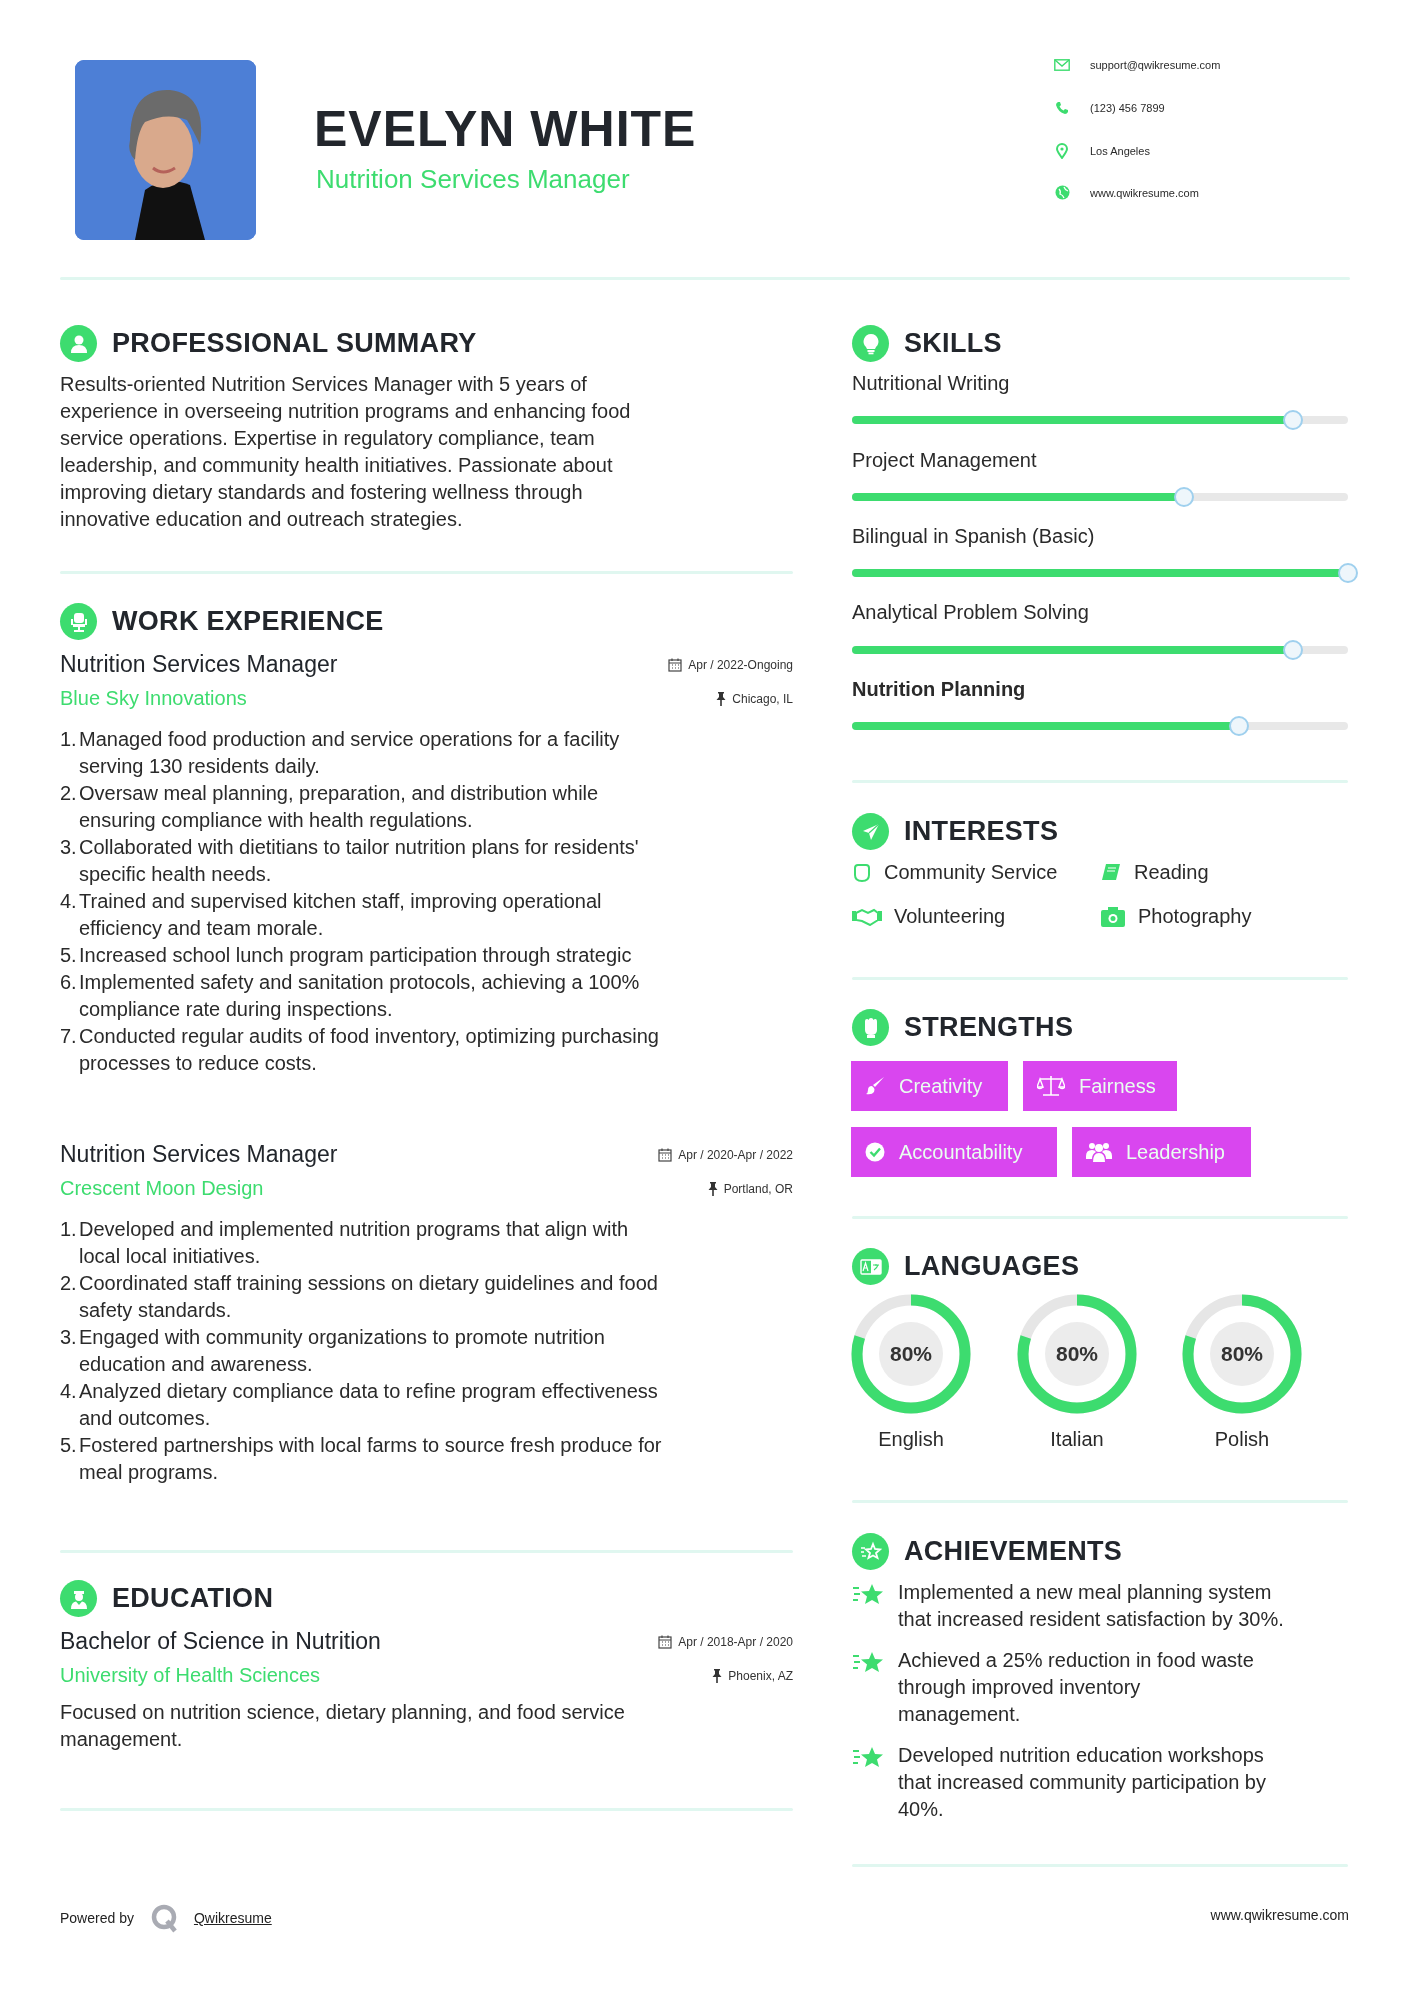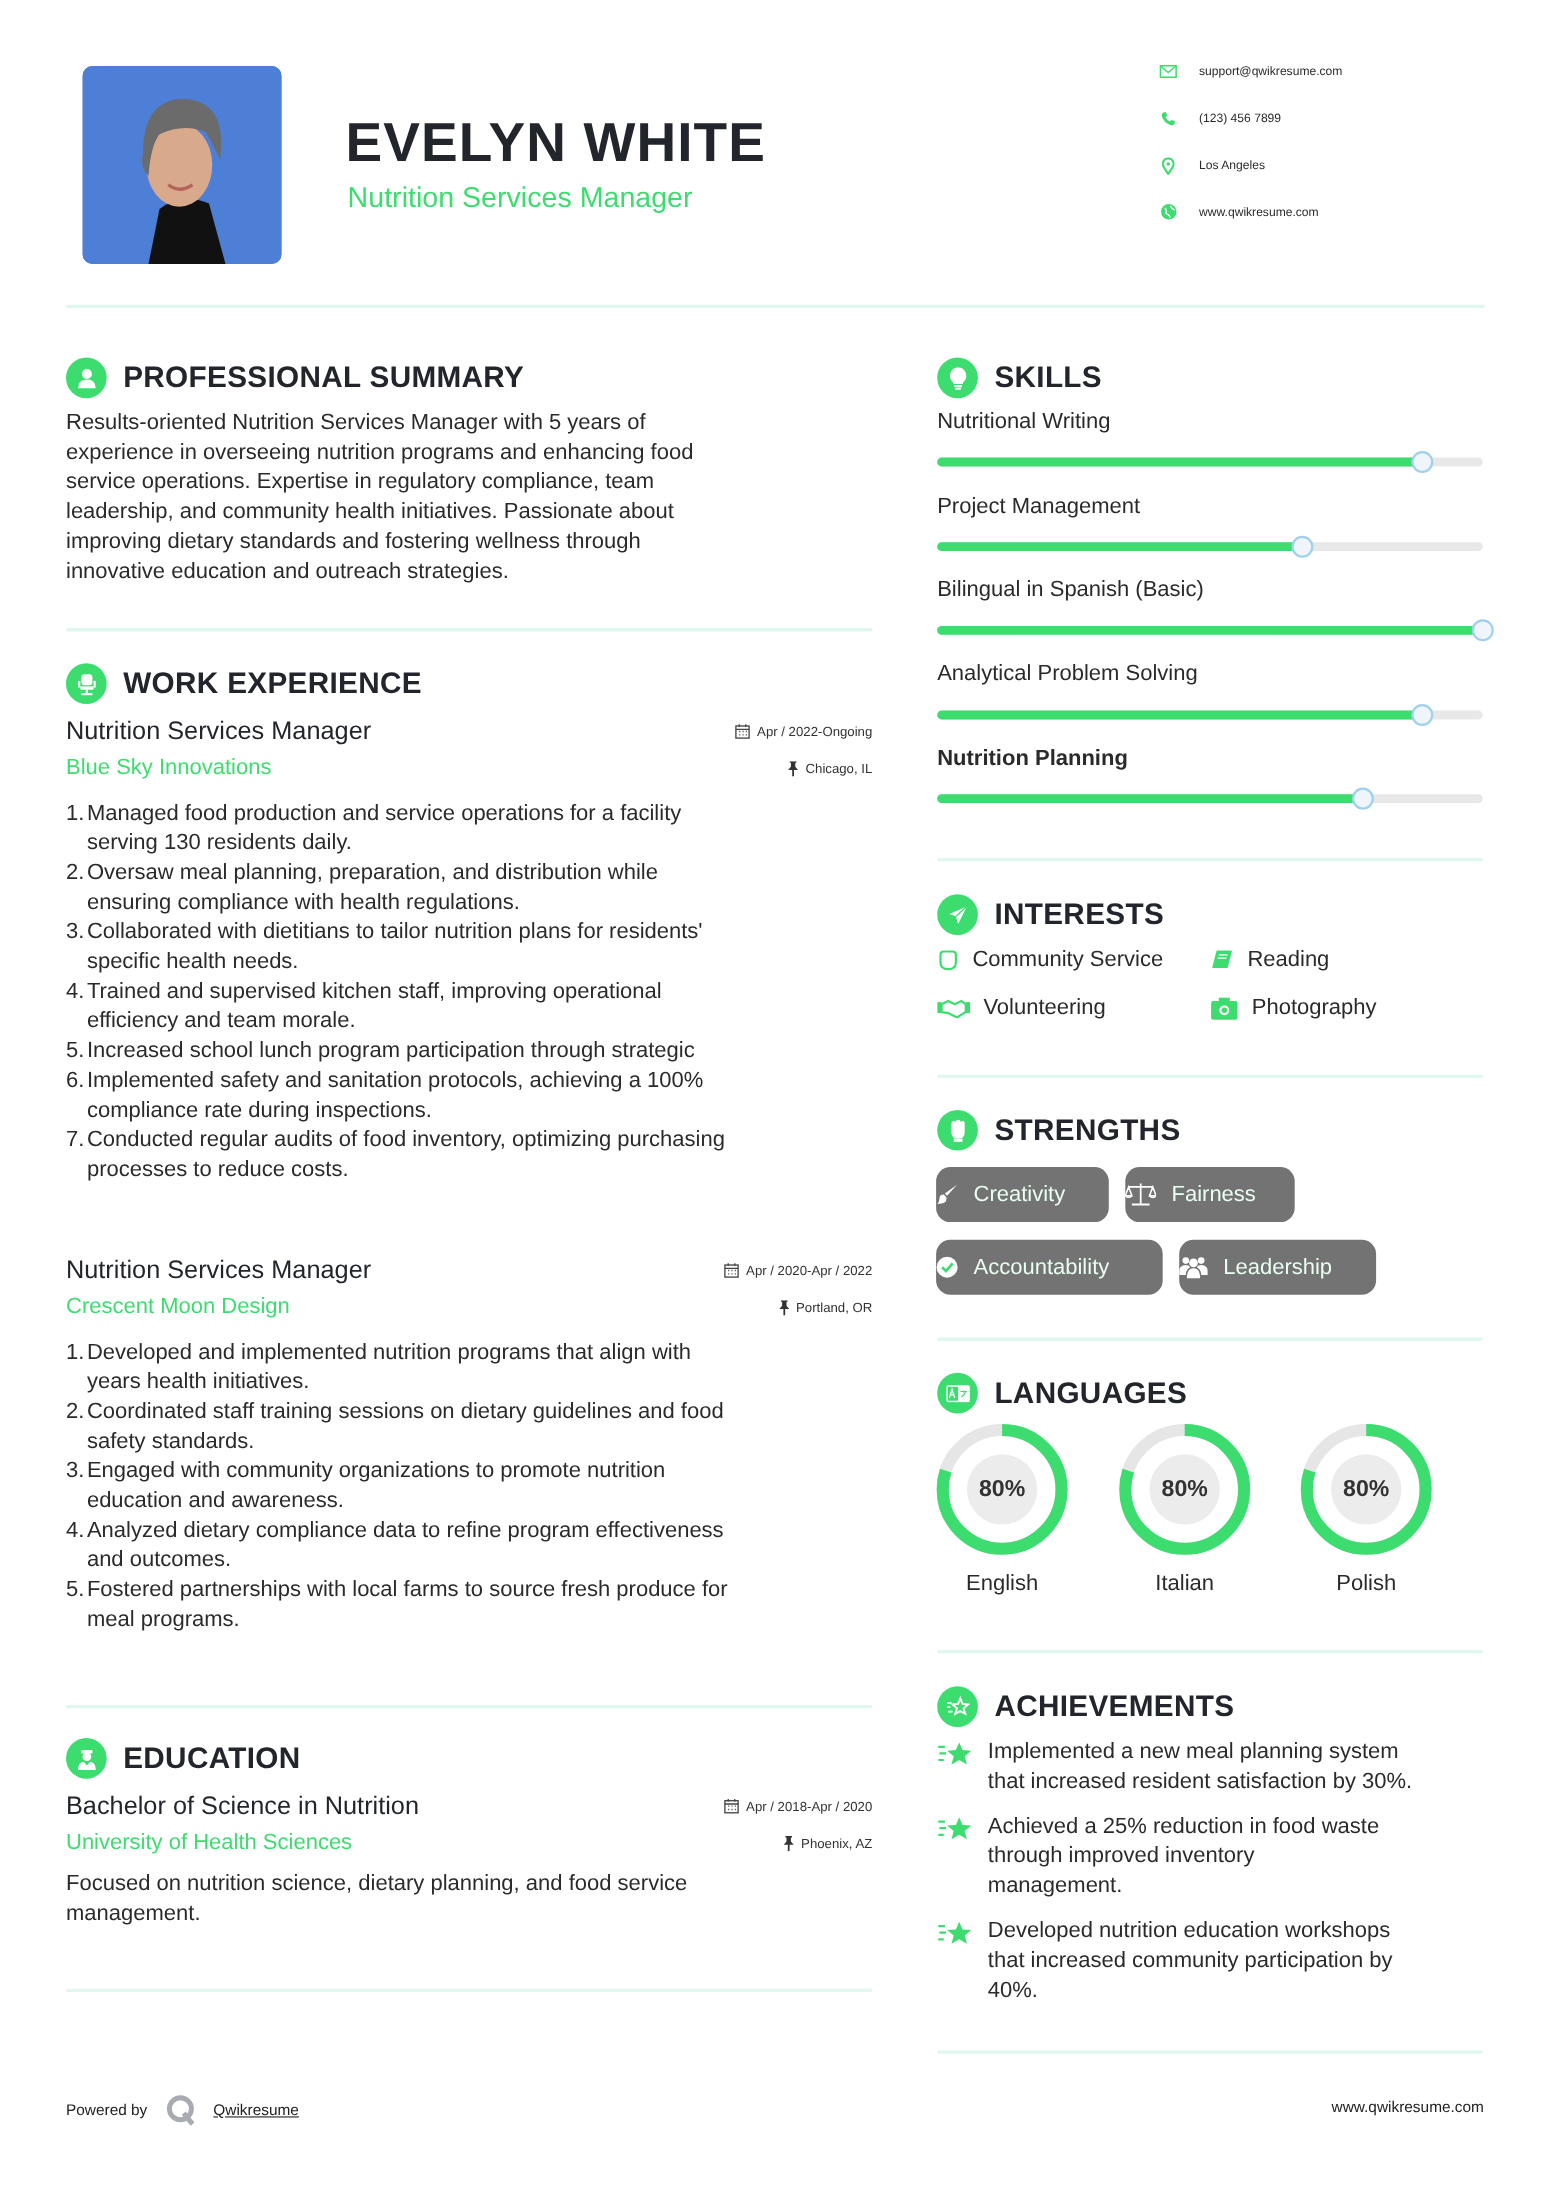--- a/index.html
+++ b/index.html
@@ -32,21 +32,21 @@
   ol.duties li .num { position: absolute; left: 0; top: 0; }
 
   .skill-label { font-size: 20px; color: #2a2a2a; }
   .skill-track { position: absolute; height: 8px; background: #e8e8e8; border-radius: 4px; }
   .skill-fill { position: absolute; left: 0; top: 0; height: 8px; background: #3ddc6f; border-radius: 4px; }
   .skill-knob { position: absolute; top: -6px; width: 20px; height: 20px; border-radius: 50%; background: #eef6fb; border: 2px solid #9fd0ee; margin-left: -10px; }
 
   .interest { position: absolute; display: flex; align-items: center; font-size: 20px; color: #2a2a2a; }
   .interest .ic { margin-right: 12px; display: inline-flex; }
 
-  .chip { position: absolute; height: 50px; background: #737373; color: #e9fff0; display: flex; align-items: center; font-size: 20px; padding: 0 16px 0 0; border-radius: 13px; }
+  .chip { position: absolute; height: 50px; background: #d946ef; color: #e9fff0; display: flex; align-items: center; font-size: 20px; padding: 0 16px 0 14px; }
   .chip .ic { margin-right: 14px; display: inline-flex; }
 
   .lang { position: absolute; width: 120px; text-align: center; }
   .lang-label { font-size: 20px; color: #2a2a2a; margin-top: 14px; }
   .ring-text { position: absolute; left: 0; top: 0; width: 120px; height: 120px; display: flex; align-items: center; justify-content: center; font-size: 21px; font-weight: 700; color: #333; }
 
   .ach { position: absolute; left: 852px; width: 510px; display: flex; }
   .ach .ic { width: 46px; flex: none; padding-top: 4px; }
   .ach .txt { font-size: 20px; line-height: 27px; color: #2a2a2a; }
 
@@ -218,21 +218,21 @@
       <svg width="10" height="14" viewBox="0 0 10 14">
           <path d="M2 0 H8 V1.5 H7 V5 L9.5 8 H5.8 V14 H4.2 V8 H0.5 L3 5 V1.5 H2 Z" fill="#333"></path>
         </svg>
       <span>Portland, OR</span>
     </span>
   </div>
   <ol class="duties" style="margin-top:16px;">
     <li>
         <span class="num">1.</span>
         <div>Developed and implemented nutrition programs that align with</div>
-        <div>years health initiatives.</div>
+        <div>local local initiatives.</div>
       </li>
     <li>
         <span class="num">2.</span>
         <div>Coordinated staff training sessions on dietary guidelines and food</div>
         <div>safety standards.</div>
       </li>
     <li>
         <span class="num">3.</span>
         <div>Engaged with community organizations to promote nutrition</div>
         <div>education and awareness.</div>

